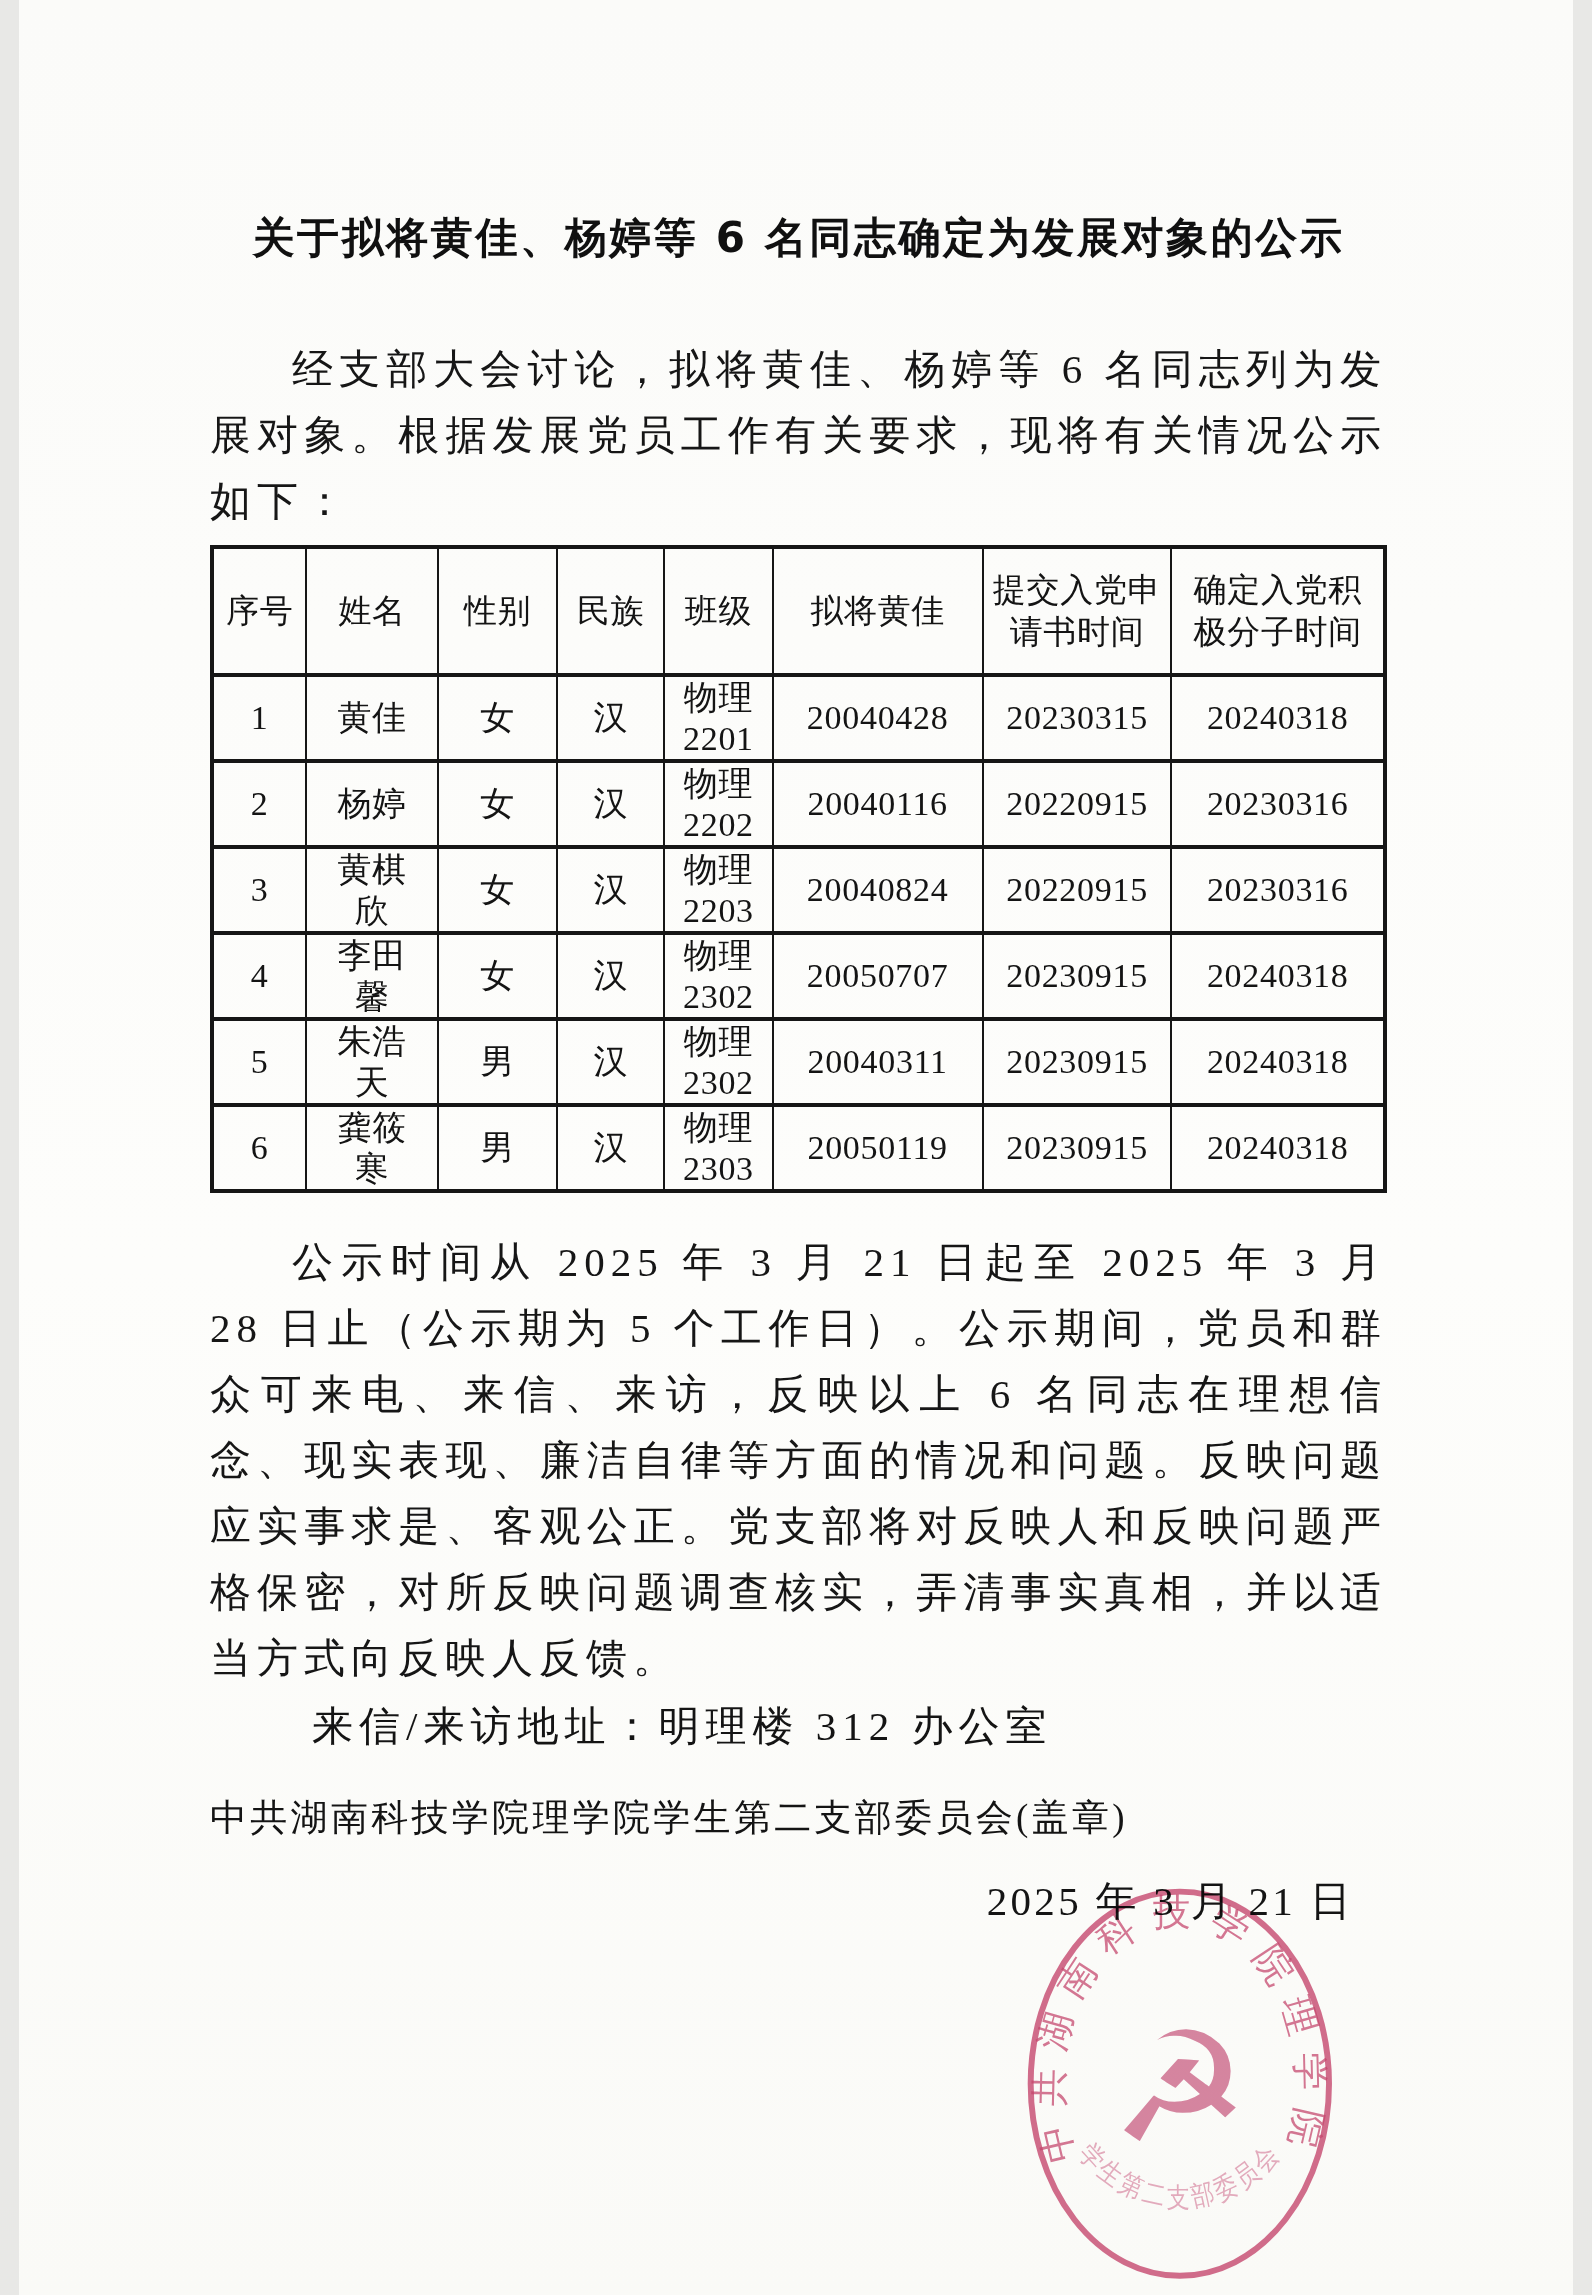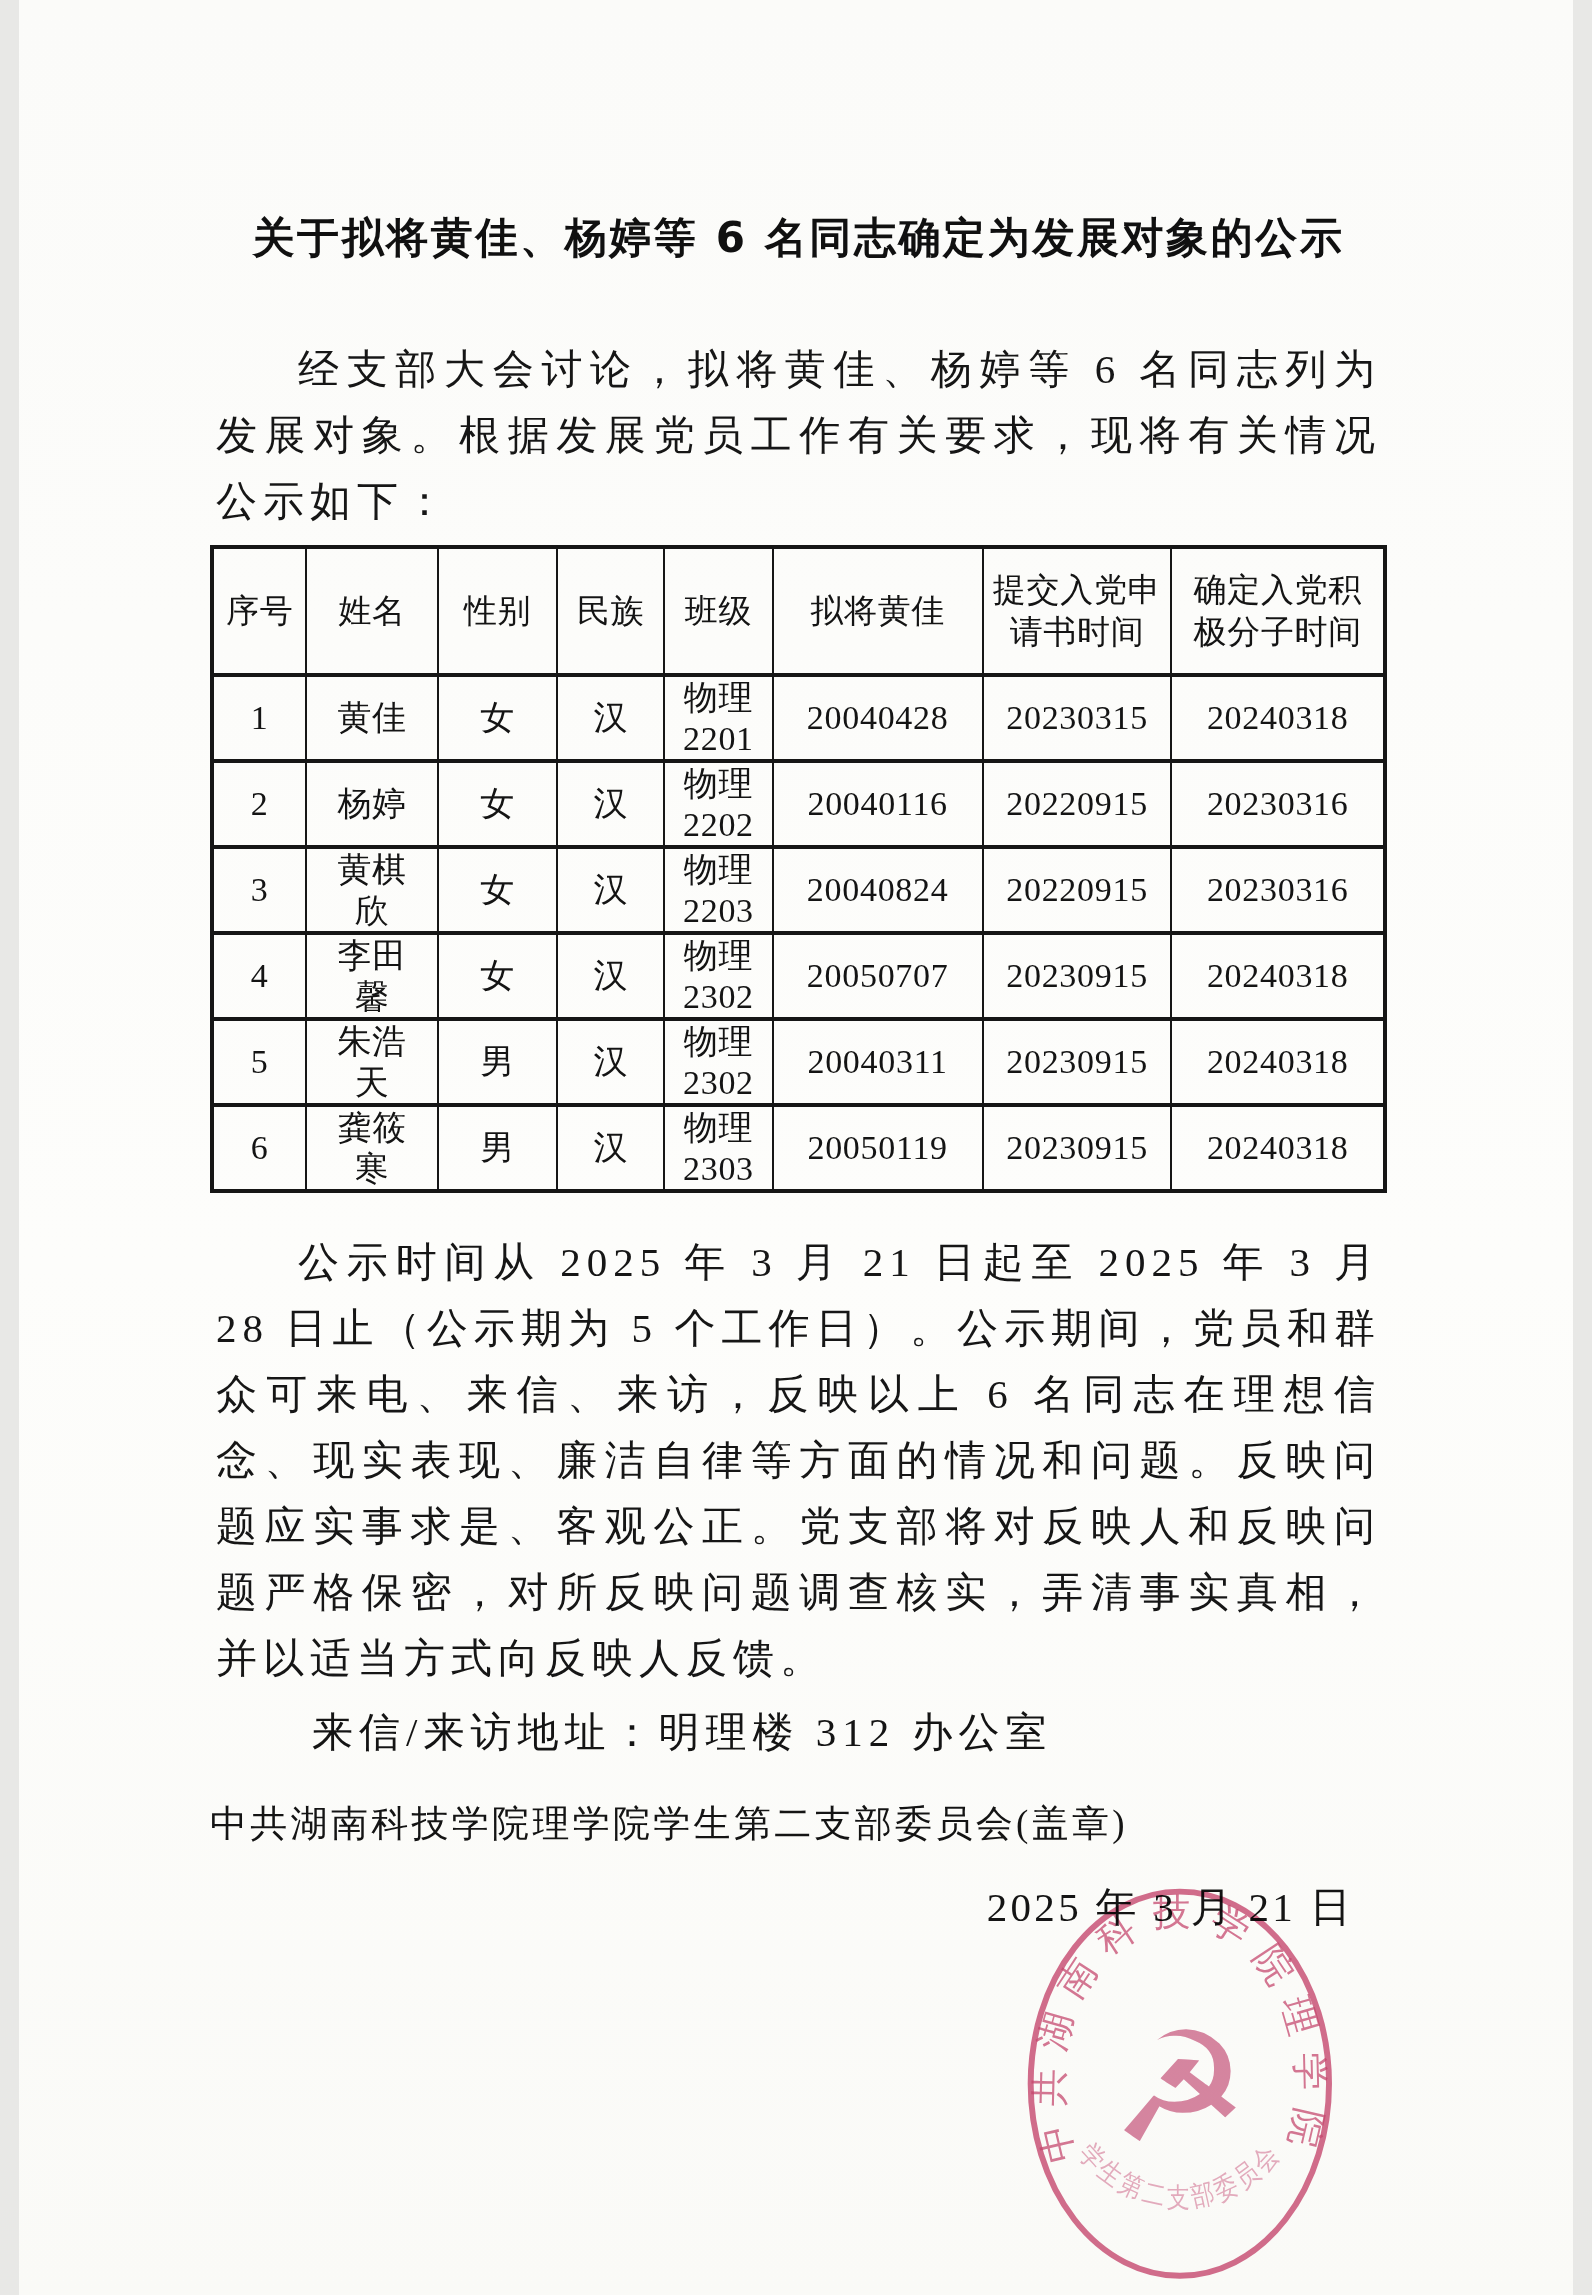--- a/index.html
+++ b/index.html
@@ -23,21 +23,21 @@
     margin:0 0 74px 0;
     text-align:center;
     font-family:"DejaVu Sans","Liberation Sans",sans-serif;
     font-weight:700;
     font-size:42px;
     letter-spacing:2.6px;
     line-height:1.15;
     color:#101010;
   }
   .body-par {
-    margin:6px;
+    margin:0;
     font-size:41px;
     line-height:66px;
     letter-spacing:6px;
     text-align:justify;
     color:#161616;
   }
   .indent2 { text-indent:82px; }
   .intro { margin-bottom:10.6px; }
   .after-table { margin-top:0; }
   table.roster {

